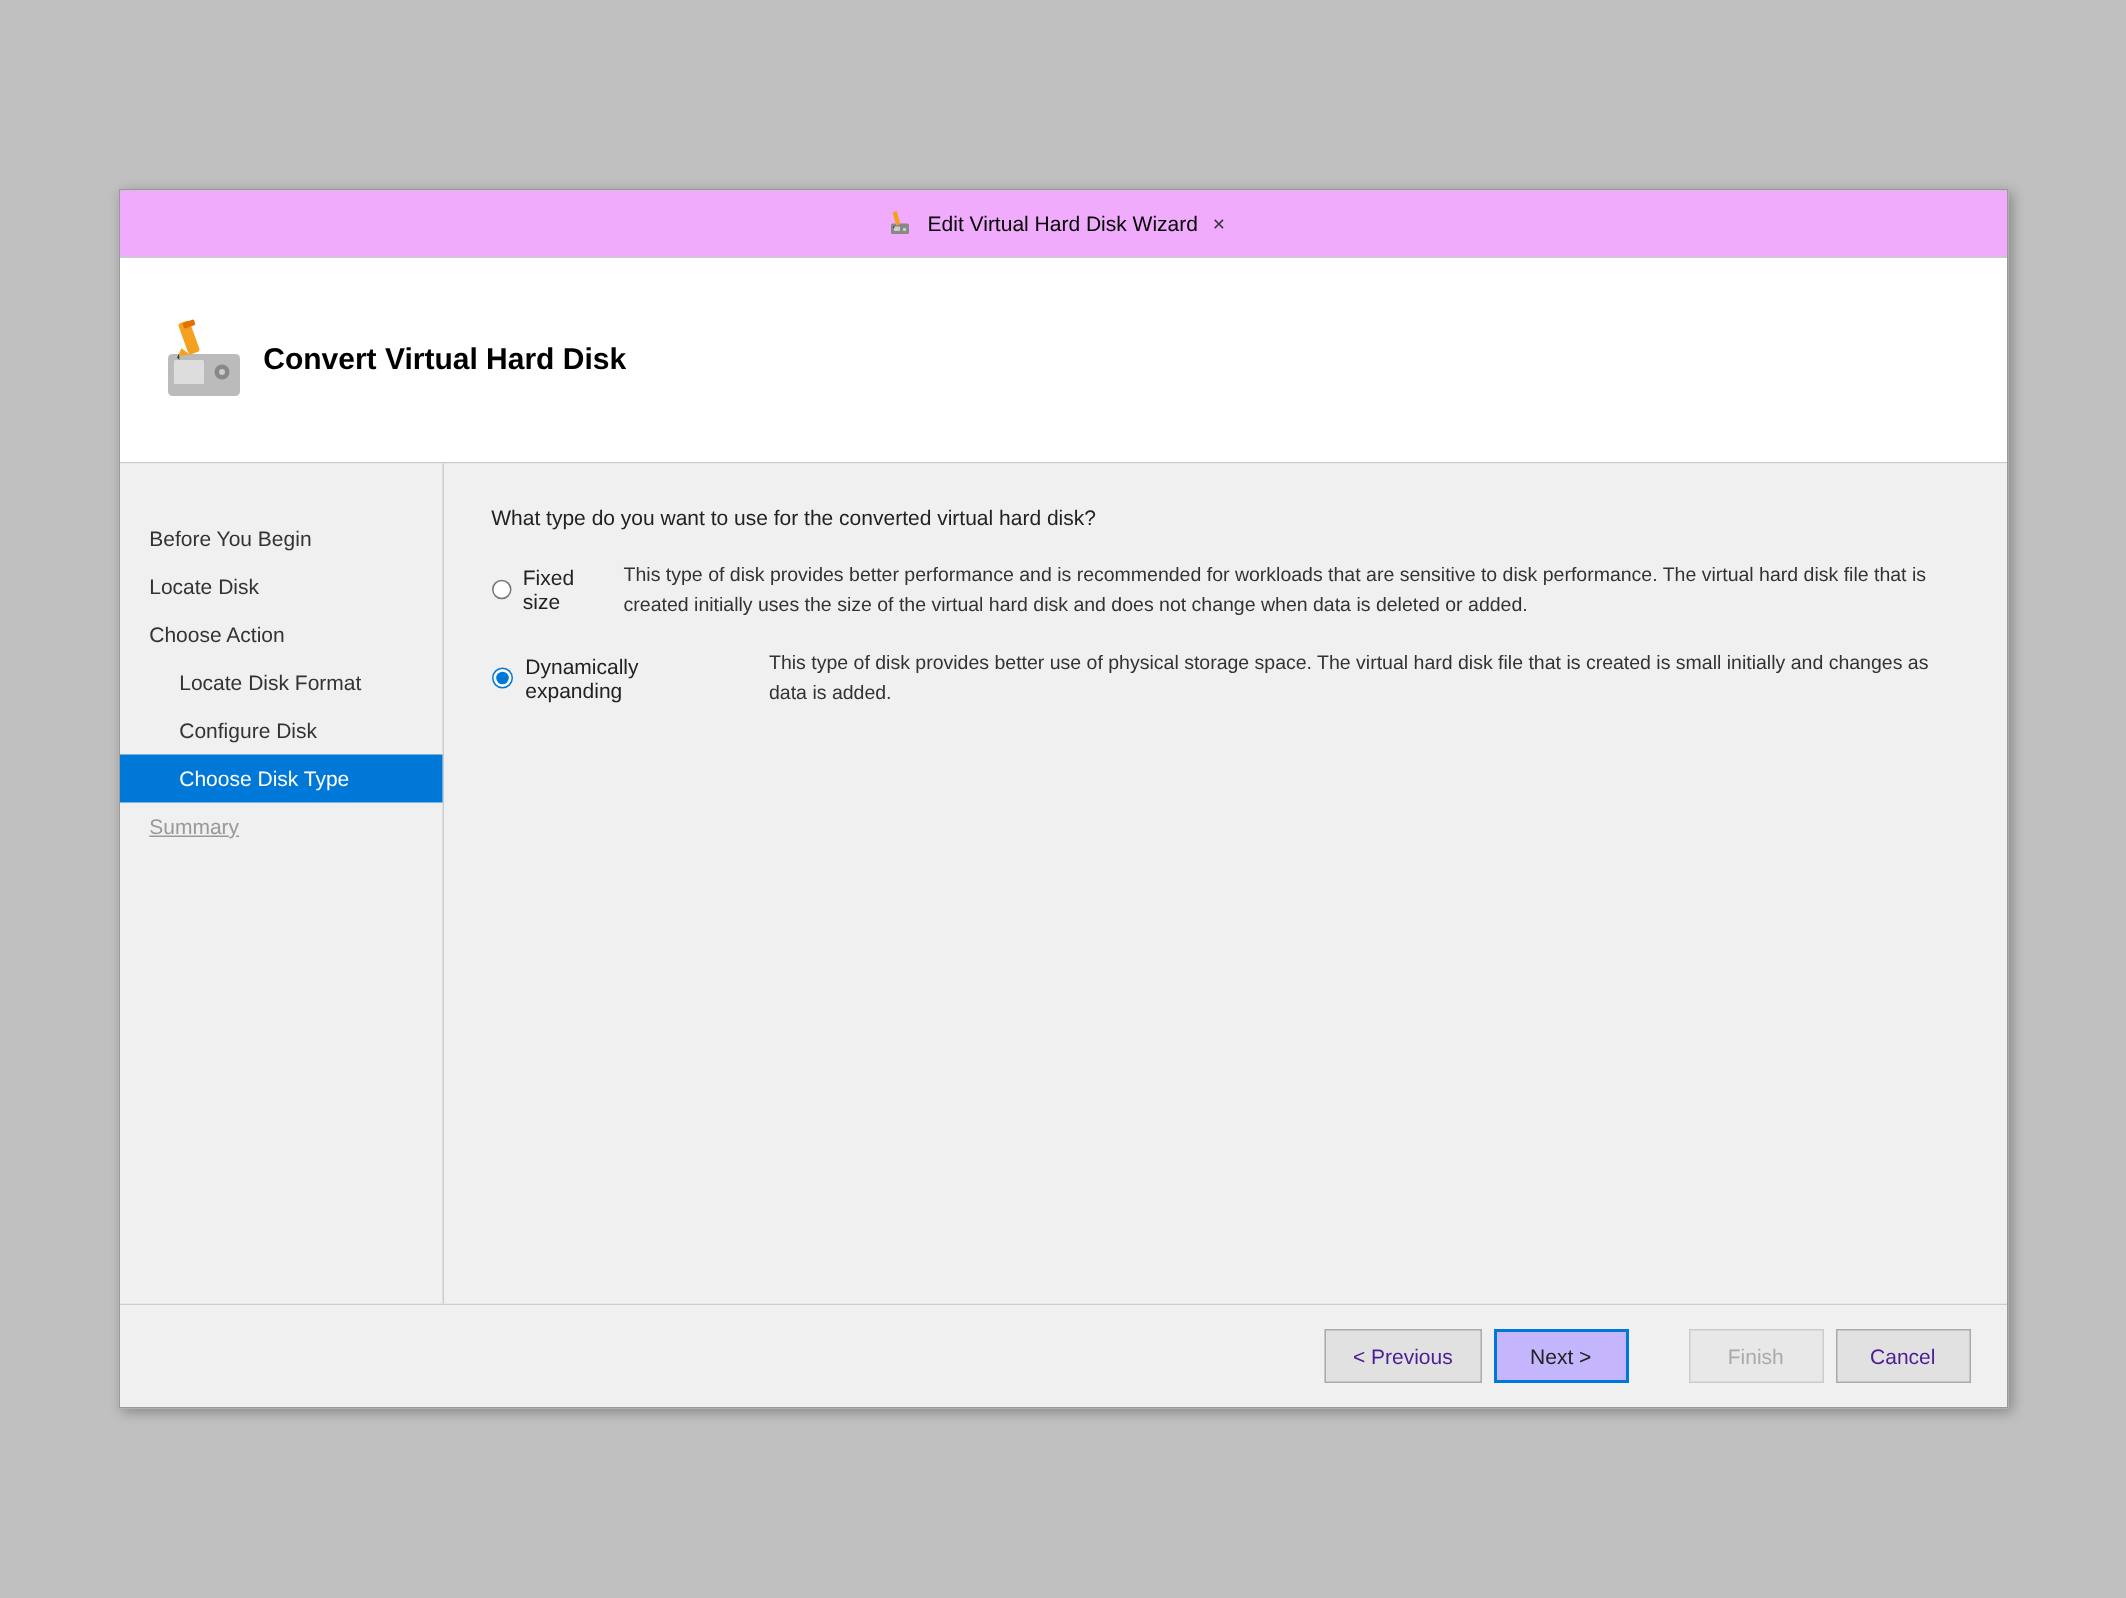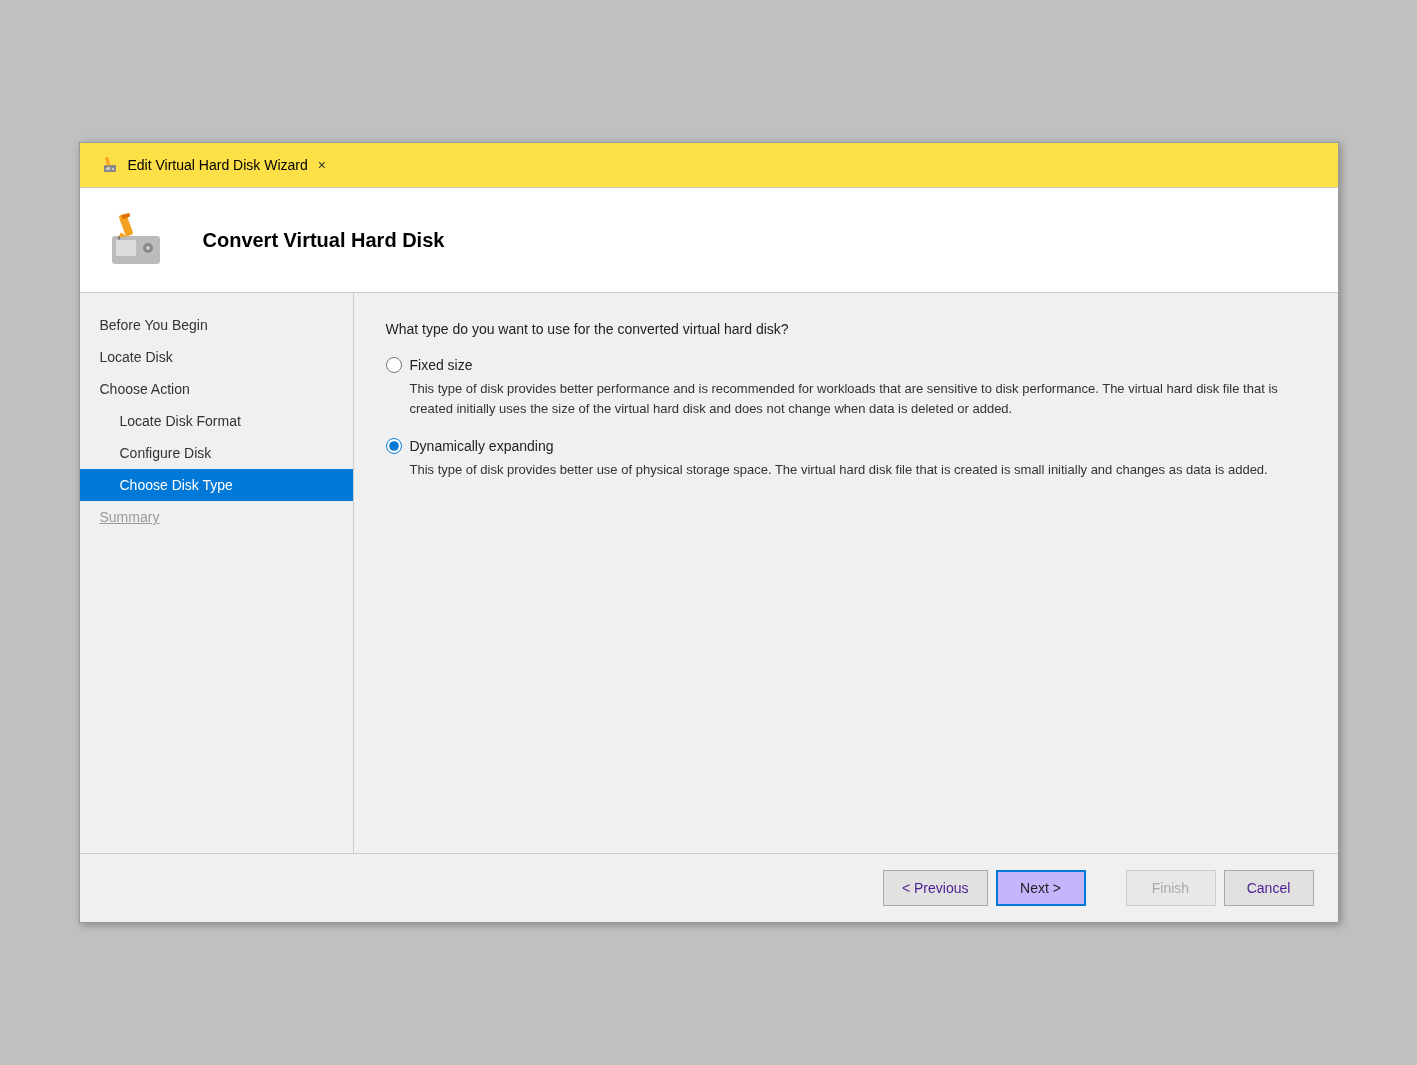--- a/index.html
+++ b/index.html
@@ -12,26 +12,26 @@
       align-items: center;
       min-height: 100vh;
     }
     .window {
       width: 1260px;
       background: #f0f0f0;
       border: 1px solid #999;
       box-shadow: 2px 2px 8px rgba(0,0,0,0.3);
     }
     .title-bar {
-      background: #fde047;
+      background: #f0abfc;
       border-bottom: 1px solid #ccc;
-      padding: 8px 20px;
-      display: flex;
-      align-items: center;
-      justify-content: flex-start;
+      padding: 8px 0;
+      display: flex;
+      align-items: center;
+      justify-content: center;
     }
     .title-bar-left {
       display: flex;
       align-items: center;
       gap: 8px;
     }
     .title-icon {
       width: 20px;
       height: 20px;
     }
@@ -49,45 +49,45 @@
       cursor: pointer;
       font-size: 14px;
       color: #333;
       border: none;
       background: transparent;
     }
 
     .header-section {
       background: #fff;
       border-bottom: 1px solid #ccc;
-      padding: 20px 24px;
-      display: flex;
-      align-items: center;
-      gap: 35px;
+      padding: 36px 24px;
+      display: flex;
+      align-items: center;
+      gap: 8px;
     }
     .header-icon {
       width: 64px;
       height: 64px;
       flex-shrink: 0;
     }
     .header-title {
       font-size: 20px;
       font-weight: bold;
       color: #000;
     }
 
     .content-area {
       display: flex;
       min-height: 560px;
     }
     .sidebar {
-      width: 274px;
+      width: 216px;
       background: #f0f0f0;
       border-right: 1px solid #ccc;
-      padding: 16px 0;
+      padding: 34px 0;
       flex-shrink: 0;
     }
     .sidebar-item {
       padding: 8px 20px;
       font-size: 14px;
       color: #333;
       cursor: pointer;
     }
     .sidebar-item.active {
       background: #0078d7;
@@ -111,21 +111,20 @@
       color: #222;
       margin-bottom: 20px;
     }
     .radio-group {
       display: flex;
       flex-direction: column;
       gap: 20px;
     }
     .radio-option {
       display: flex;
-      flex-direction: column;
       gap: 6px;
     }
     .radio-label {
       display: flex;
       align-items: center;
       gap: 8px;
       font-size: 14px;
       color: #222;
       cursor: pointer;
     }

